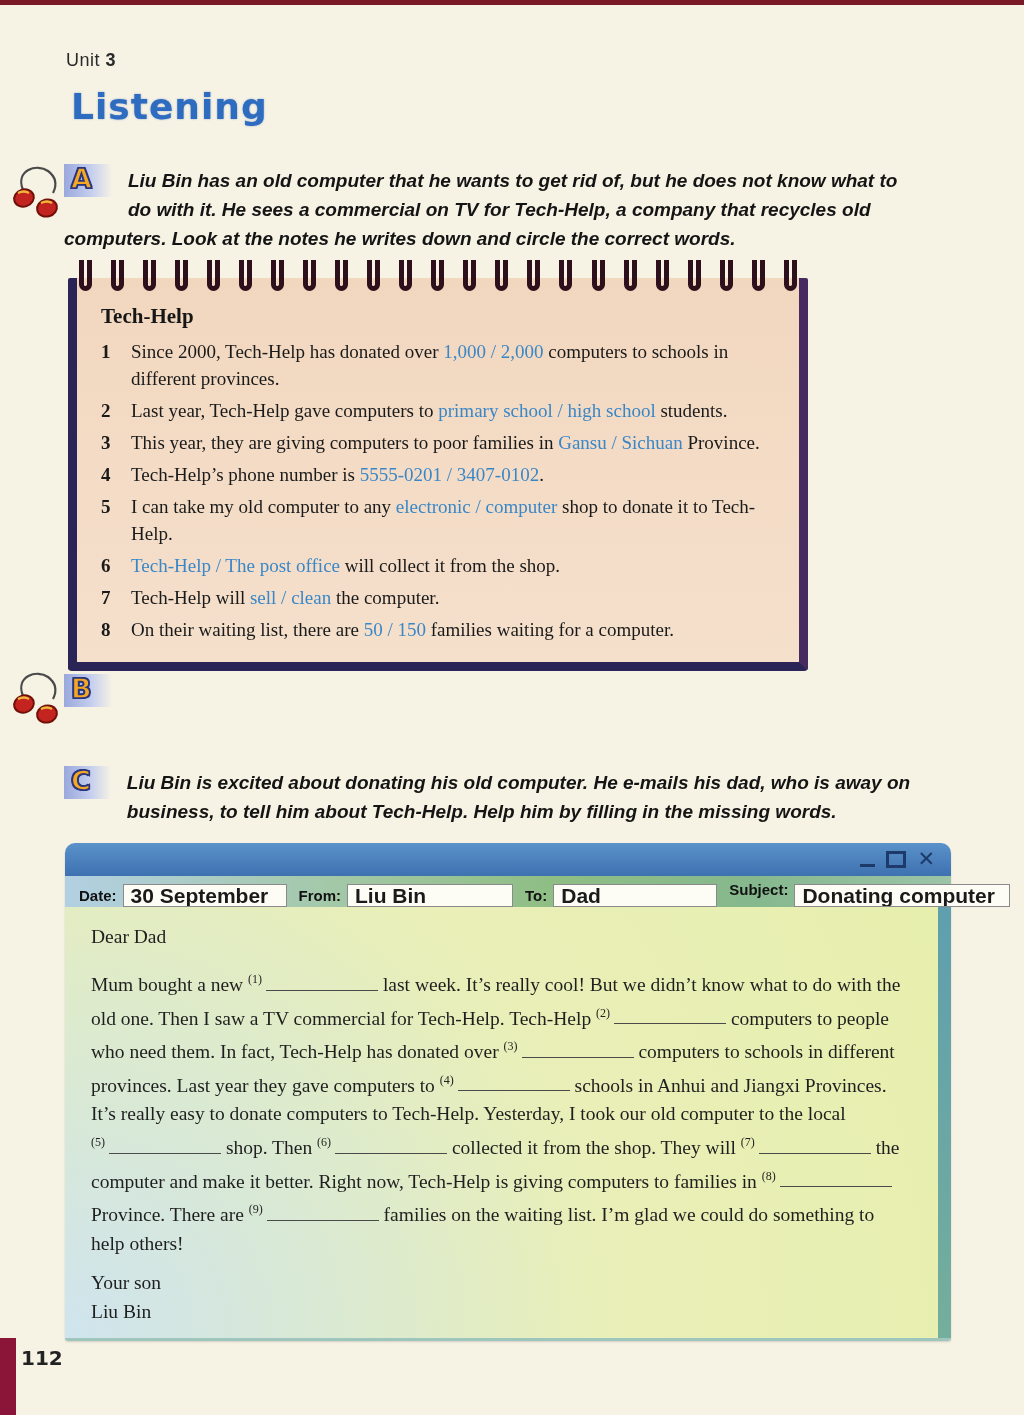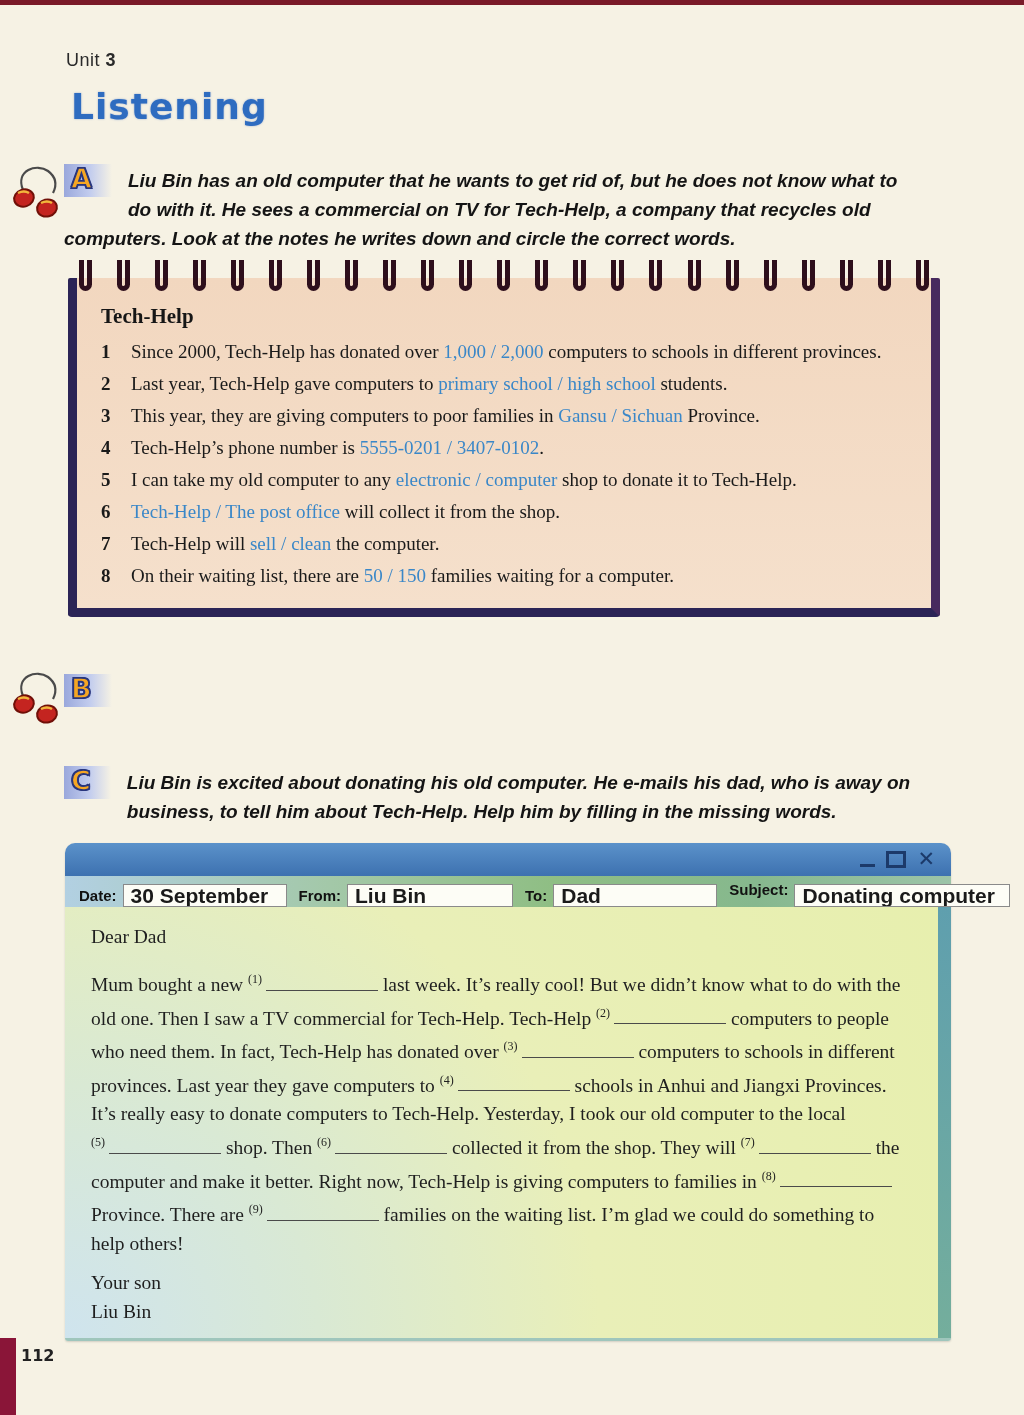--- a/index.html
+++ b/index.html
@@ -37,21 +37,21 @@
     font-family:"DejaVu Sans",sans-serif;font-style:normal;font-weight:bold;font-size:27px;line-height:30px;
     color:var(--badge_orange,#f5a623);
     -webkit-text-stroke:1.4px var(--badge_outline,#28367e);
     text-shadow:1px 1px 0 var(--badge_outline,#28367e),-1px -1px 0 var(--badge_outline,#28367e),
                 1px -1px 0 var(--badge_outline,#28367e),-1px 1px 0 var(--badge_outline,#28367e);
     background:linear-gradient(90deg,var(--badge_glow,#9aa8dc) 0%,#c3cdee 55%,rgba(195,205,238,0) 100%);
   }
 
   
   .notebook{
-    position:absolute;left:68px;top:278px;width:872px;box-sizing:border-box;
+    position:absolute;left:68px;top:278px;width:740px;box-sizing:border-box;
     background:linear-gradient(180deg,var(--notebook_paper,#f2d7bf),#f5e0cc);
     border-left:9px solid var(--notebook_edge,#2b2456);
     border-right:9px solid #472a5e;
     border-bottom:9px solid var(--notebook_edge,#2b2456);
     border-radius:2px 2px 4px 4px;
     padding:26px 24px 14px 24px;
   }
   .rings{position:absolute;left:2px;right:2px;top:-18px;display:flex;justify-content:space-between;}
   .ring{
     width:13px;height:31px;box-sizing:border-box;
@@ -103,21 +103,21 @@
     font-family:"Liberation Serif",serif;font-size:19.5px;line-height:29px;color:#1f1f1f;
   }
   .greeting{margin:0 0 14px 0;}
   .letter-p{margin:0 0 10px 0;}
   .closing{margin:0;}
   .blank{display:inline-block;white-space:nowrap;}
   .blank sup{font-size:12px;margin-right:4px;}
   .bline{display:inline-block;width:112px;border-bottom:1.6px solid #4a4a4a;height:1em;vertical-align:baseline;}
 
   .page-tab{position:absolute;left:0;top:1338px;width:16px;height:77px;background:var(--page_tab,#8a1538);}
-  .page-num{position:absolute;left:21px;top:1346px;font-family:"DejaVu Sans",sans-serif;font-weight:bold;font-size:16px;color:#222;}
+  .page-num{position:absolute;left:21px;top:1346px;font-family:"DejaVu Sans",sans-serif;font-weight:bold;font-size:20px;color:#222;}
 </style>
 </head>
 <body>
 
 <div class="top-strip"></div>
 
 <div class="unit"><span>Unit </span><b>3</b></div>
 <h1 class="title">Listening</h1>
 
 <svg class="hp hp-a" viewBox="0 0 54 60">

